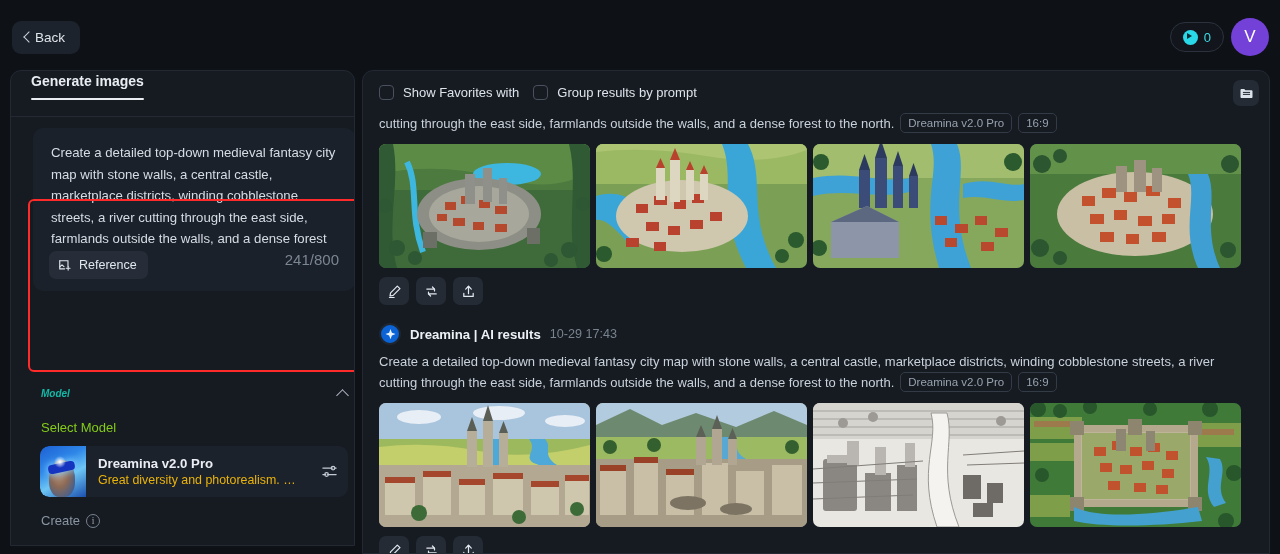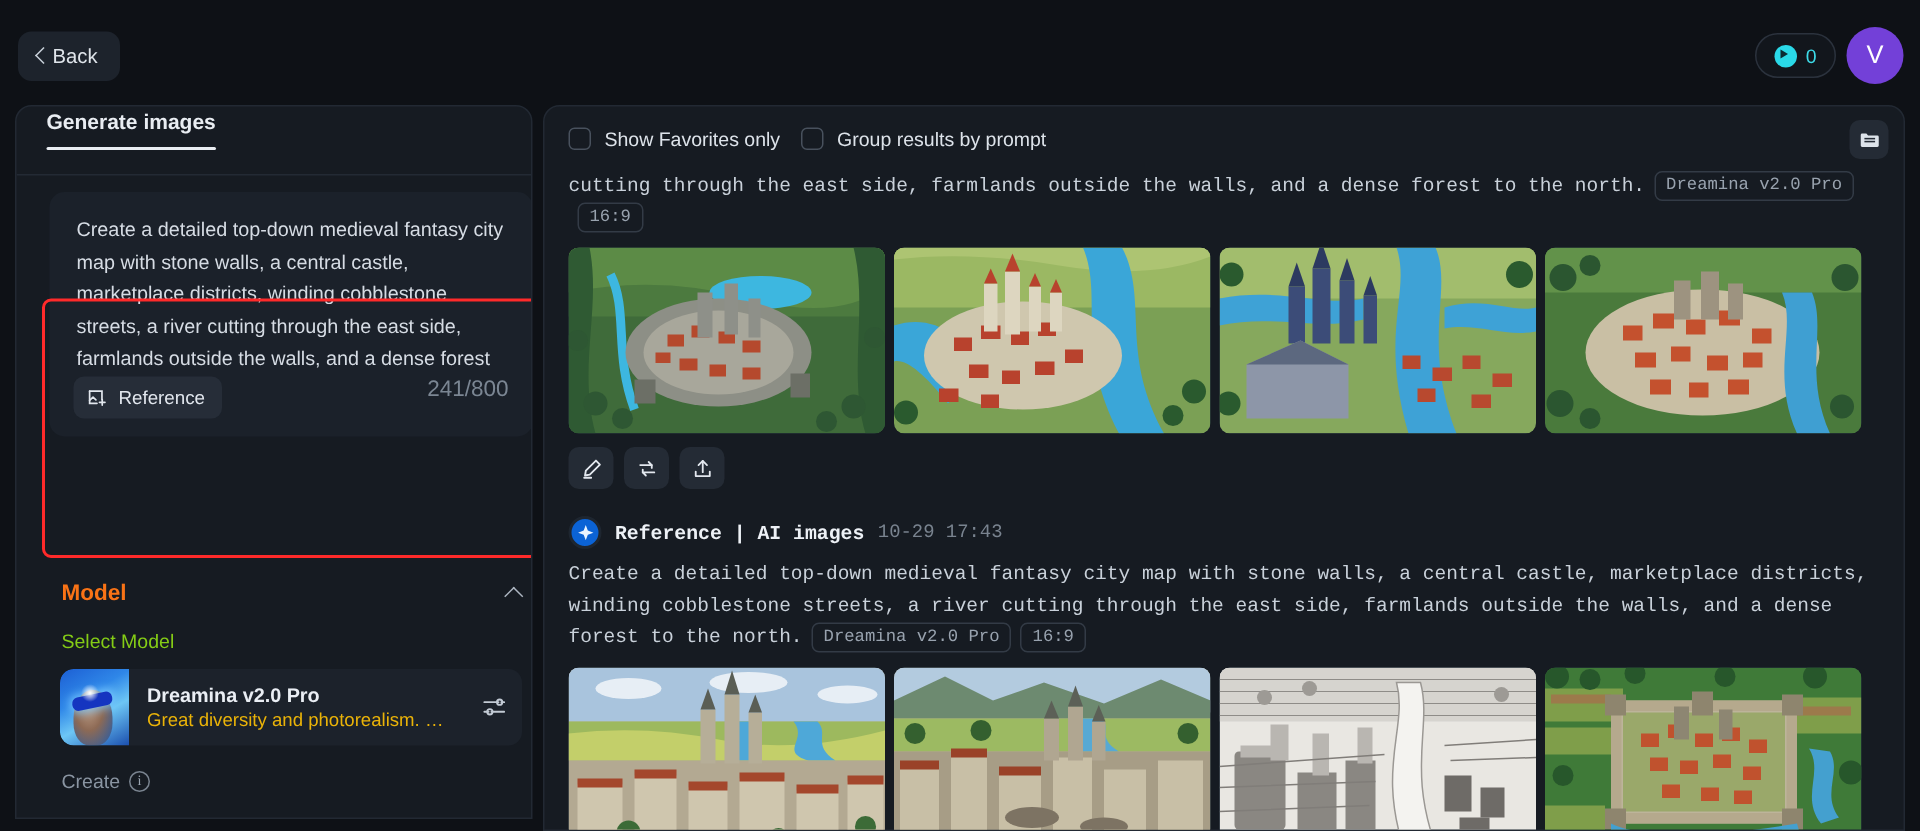--- a/index.html
+++ b/index.html
@@ -115,21 +115,21 @@
     position: absolute; left: 17px; top: 128px;
     width: 332px; height: 173px;
     border: 2px solid #ff2a2a; border-radius: 6px;
     pointer-events: none;
   }
 
   .section-head {
     position: absolute; left: 30px; top: 316px; width: 308px;
     display: flex; align-items: center;
   }
-  .section-head .title { color: #f97316; font-size: 15px; font-weight: bold; }
+  .section-head .title { color: #14b8a6; font-size: 10px; font-weight: bold; font-style: italic; }
   .caret-up {
     margin-left: auto; width: 12px; height: 12px; position: relative; cursor: pointer;
   }
   .caret-up:before {
     content: ""; position: absolute; left: 1px; top: 3.5px;
     width: 8px; height: 8px;
     border-left: 1.5px solid #aeb7c2; border-top: 1.5px solid #aeb7c2;
     transform: rotate(45deg);
   }
   .sublabel {
@@ -208,21 +208,21 @@
     position: absolute; right: 12px; top: 9px;
     width: 26px; height: 26px; border-radius: 7px;
     background: #242b35; display: flex; align-items: center; justify-content: center;
     cursor: pointer;
   }
 
   .feed {
     position: absolute; left: 0; top: 42px; width: 908px; height: 442px;
     overflow: hidden;
   }
-  .result { position: relative; padding: 0 16px; font-family: Liberation Mono, monospace; }
+  .result { position: relative; padding: 0 16px; }
 
   .res-head {
     display: flex; align-items: center; gap: 9px; padding: 4px 0 6px 0;
   }
   .spark {
     width: 22px; height: 22px; border-radius: 50%;
     background: #0b63d6; position: relative; flex: none;
     display: flex; align-items: center; justify-content: center;
     border: 2px solid #1e2630;
   }
@@ -332,21 +332,21 @@
       <span class="qlabel">Create</span>
       <span class="info-i">i</span>
     </div>
 
   </div>
 
   <div class="right-panel">
     <div class="filters">
       <div class="chk-item">
         <span class="chk"></span>
-        <span class="chk-label">Show Favorites only</span>
+        <span class="chk-label">Show Favorites with</span>
       </div>
       <div class="chk-item">
         <span class="chk"></span>
         <span class="chk-label">Group results by prompt</span>
       </div>
       <div class="archive-btn">
         <svg width="15" height="15" viewBox="0 0 16 16">
           <path d="M1.6 4.2a1 1 0 011-1h3l1.2 1.4h6.6a1 1 0 011 1v6.2a1 1 0 01-1 1H2.6a1 1 0 01-1-1z" fill="#dde3ea"></path>
           <rect x="4.2" y="6.3" width="7.6" height="1.1" fill="#242b35"></rect>
           <rect x="4.2" y="8.4" width="7.6" height="1.1" fill="#242b35"></rect>
@@ -537,21 +537,21 @@
         </div>
       </div>
 
       <div class="result">
         <div class="res-head">
           <span class="spark">
             <svg width="13" height="13" viewBox="0 0 16 16">
               <path d="M8 1.2l1.7 4.6 4.6 1.7-4.6 1.7L8 13.8 6.3 9.2 1.7 7.5l4.6-1.7z" fill="#eaf4ff"></path>
             </svg>
           </span>
-          <span class="res-title">Reference | AI images</span>
+          <span class="res-title">Dreamina | AI results</span>
           <span class="res-time">10-29  17:43</span>
         </div>
 
         <div class="res-prompt">
           <span>Create a detailed top-down medieval fantasy city map with stone walls, a central castle, marketplace districts, winding cobblestone streets, a river cutting through the east side, farmlands outside the walls, and a dense forest to the north.</span><span class="tagpill">Dreamina v2.0 Pro</span><span class="tagpill">16:9</span>
         </div>
 
         <div class="img-row">
           <div class="thumb">
             <svg viewBox="0 0 211 124" preserveAspectRatio="none">

